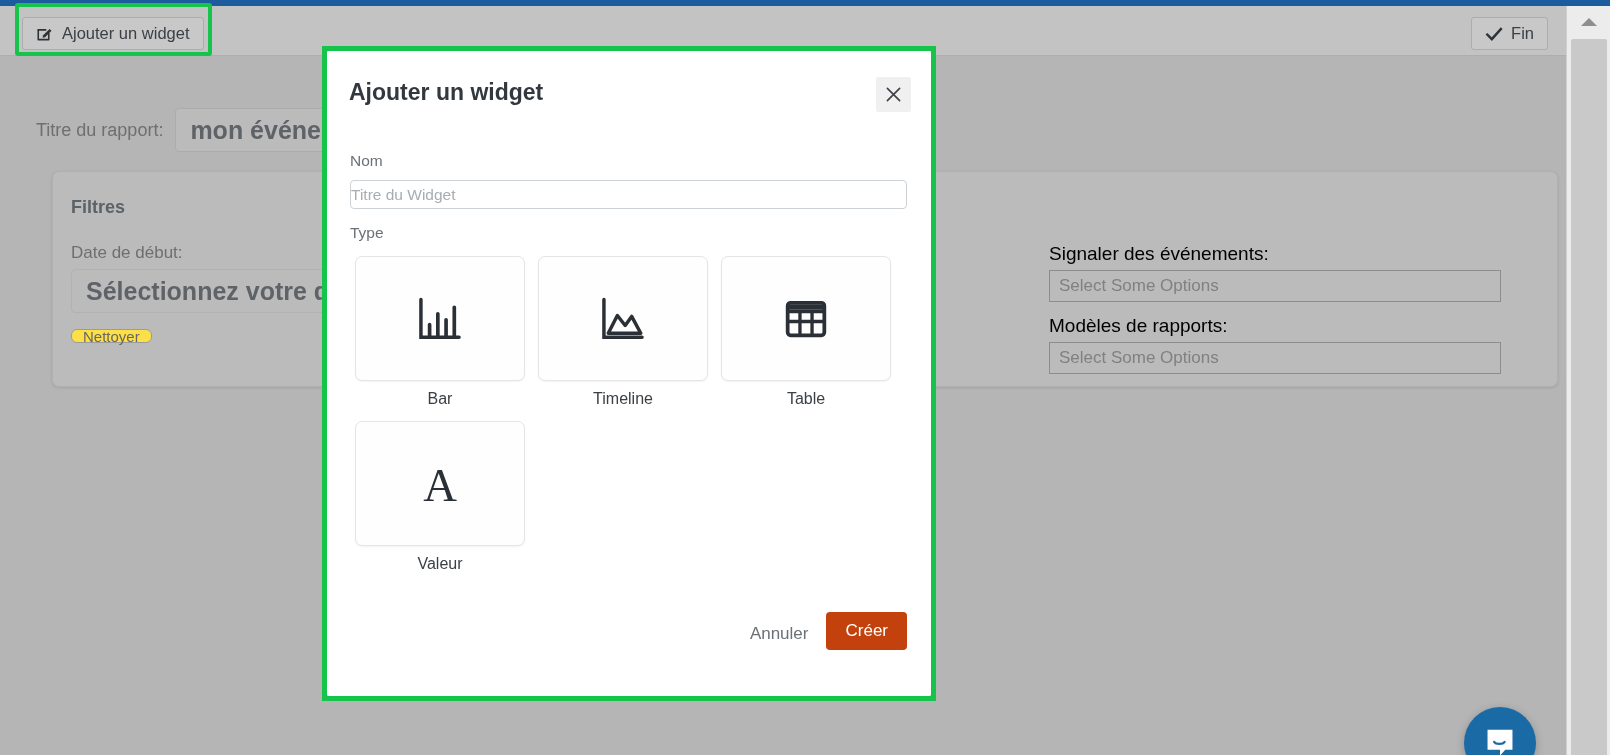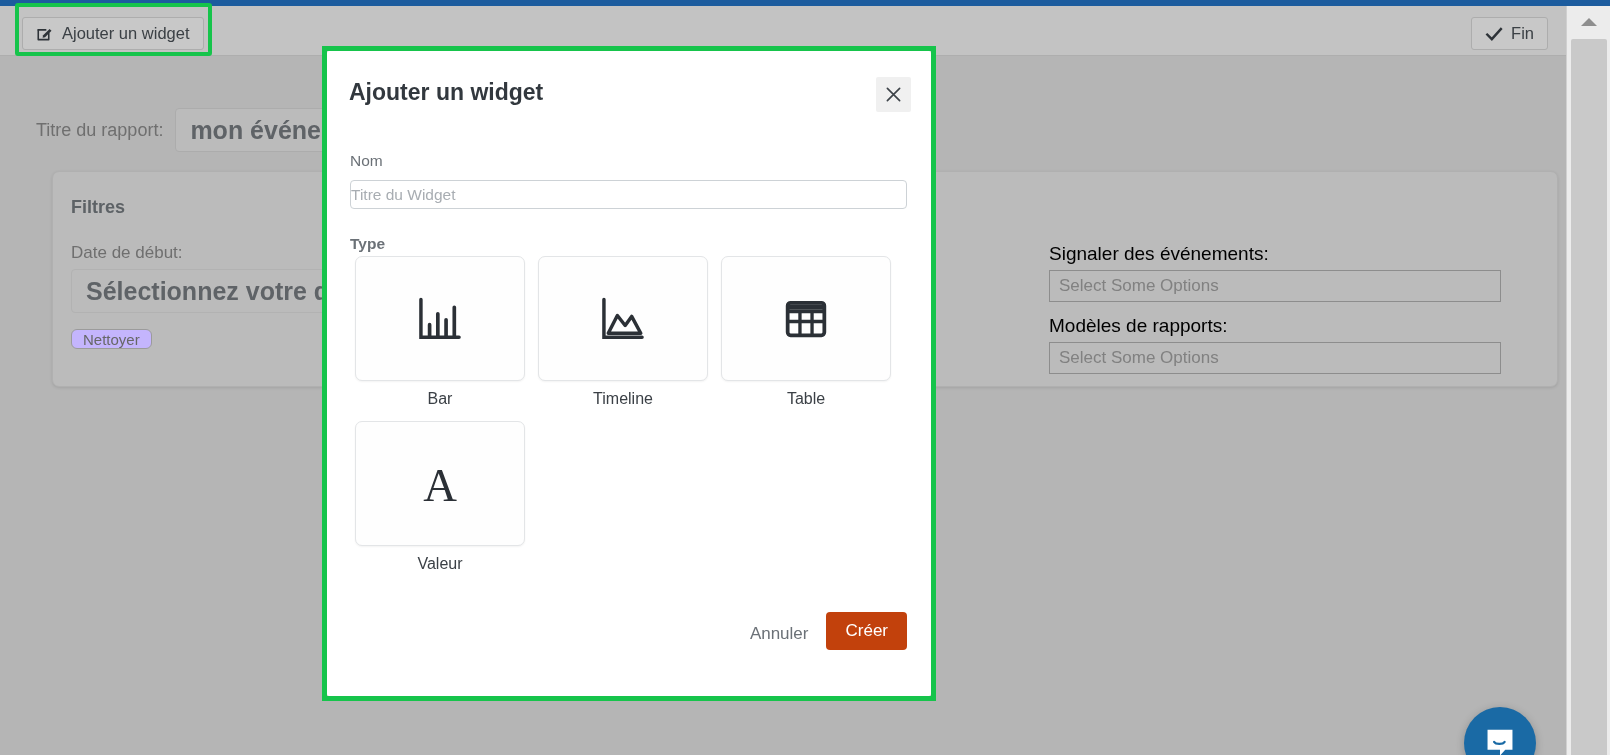--- a/index.html
+++ b/index.html
@@ -139,23 +139,23 @@
     font-weight: bold;
     color: #5f6367;
     overflow: hidden;
     white-space: nowrap;
   }
   .clean-btn {
     margin-top: 16px;
     display: inline-flex;
     align-items: center;
     justify-content: center;
-    height: 20px;
+    height: 14px;
     padding: 0 11px;
-    background: #c4b5fd;
+    background: #fde047;
     border: 1px solid #9b9b9b;
     border-radius: 6px;
     font-size: 15px;
     color: #676767;
     cursor: pointer;
   }
 
   .filters-right {
     position: absolute;
     left: 996px; top: 71px;
@@ -259,21 +259,21 @@
     border-radius: 2px;
   }
 
   .field-label {
     position: absolute;
     left: 23px;
     font-size: 15.5px;
     color: #6b7177;
   }
   .lbl-nom  { top: 101px; }
-  .lbl-type { top: 184px; font-weight: bold; }
+  .lbl-type { top: 173px; }
 
   .name-input {
     position: absolute;
     left: 23px; top: 129px;
     width: 557px; height: 29px;
     border: 1px solid #cdd2d6;
     border-radius: 4px;
     padding: 0 0;
     font-size: 15.5px;
     color: #32383e;

